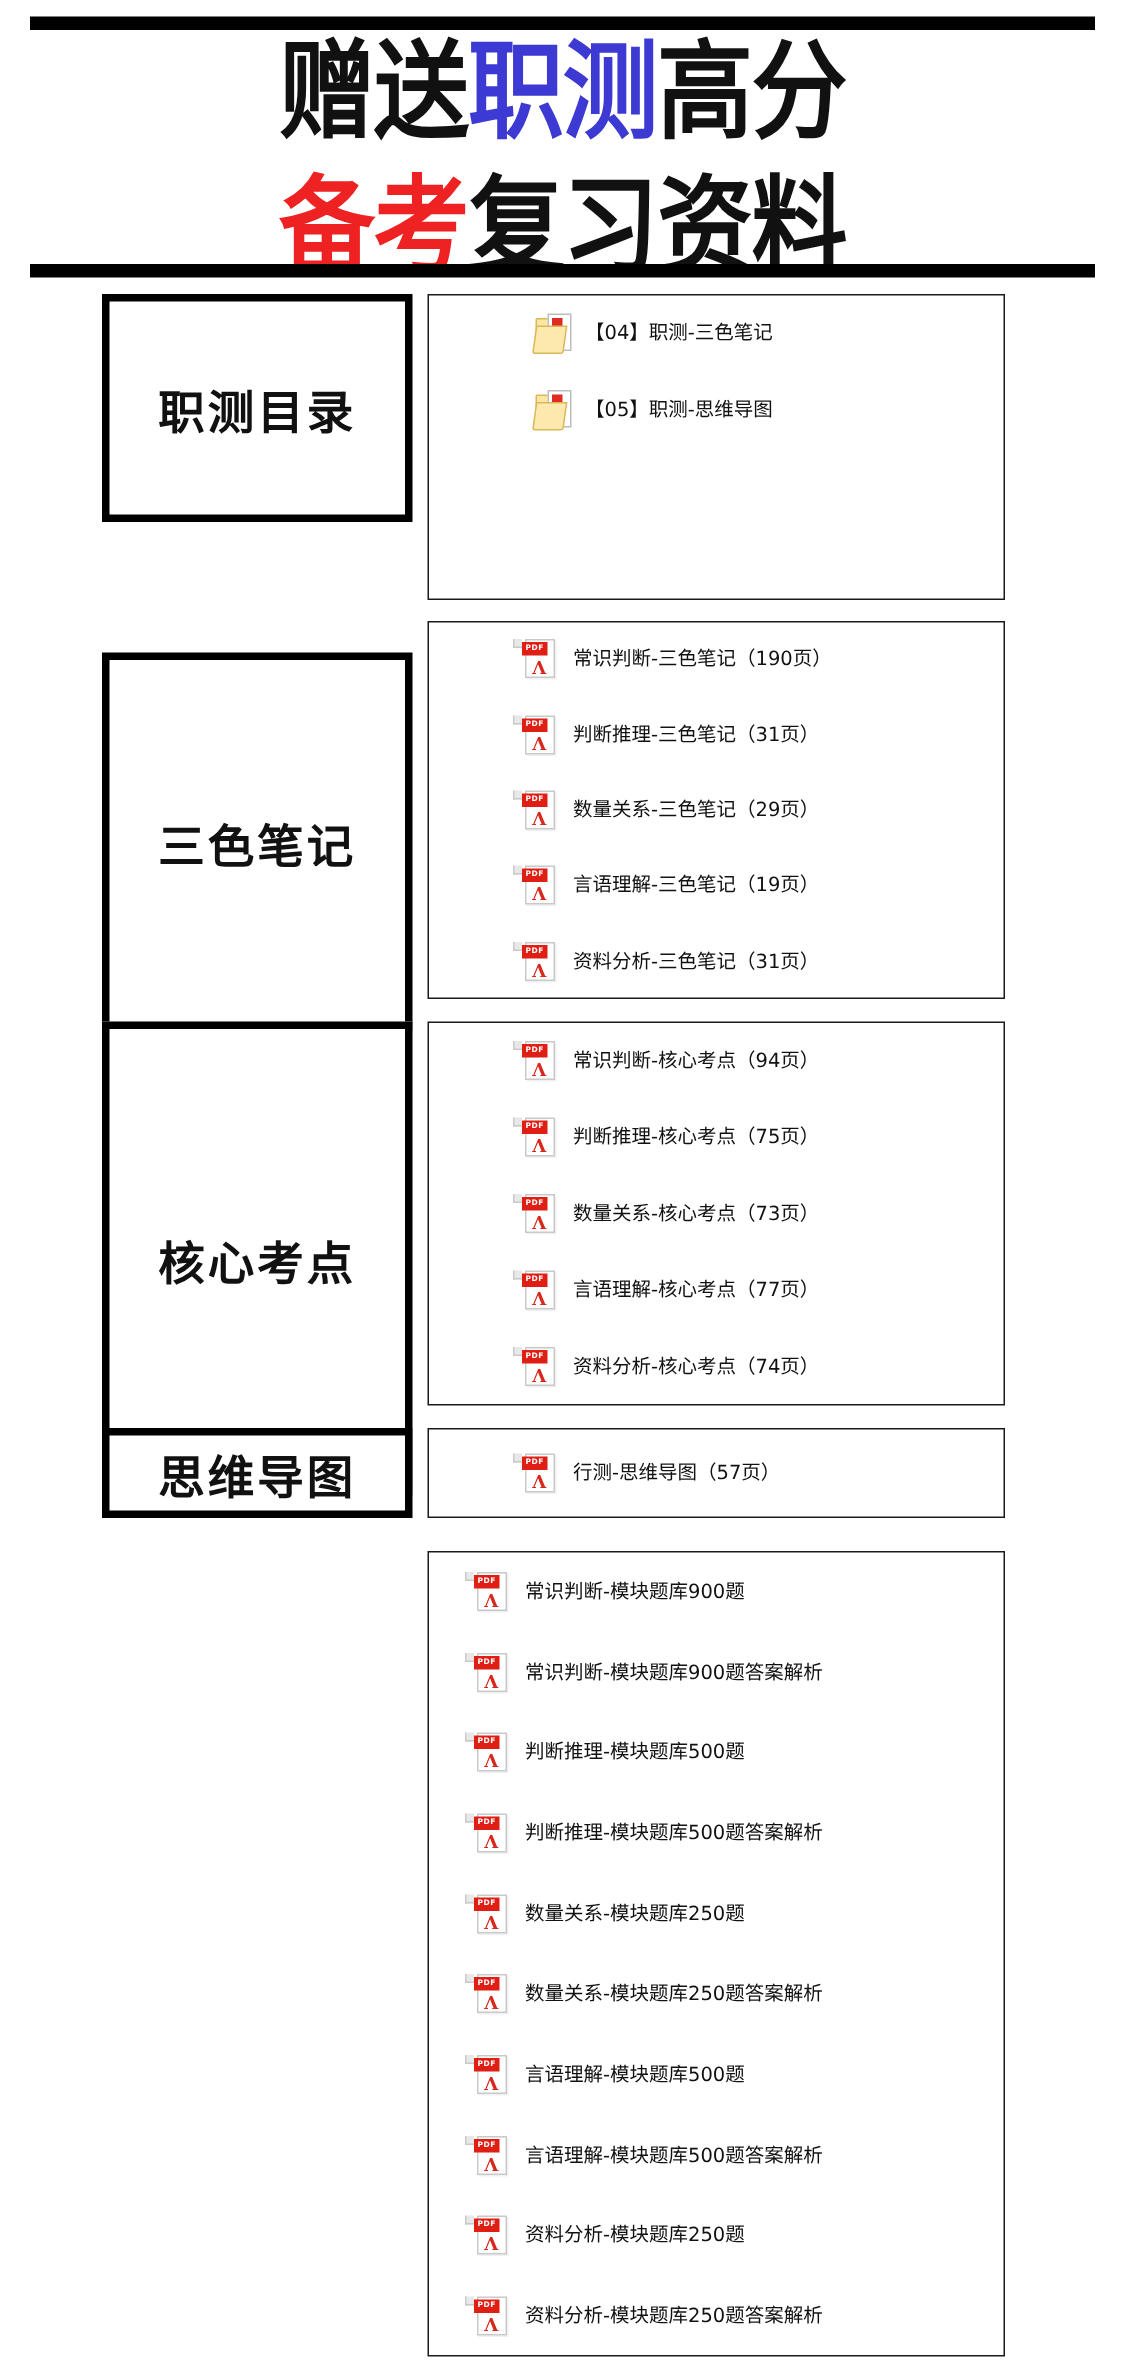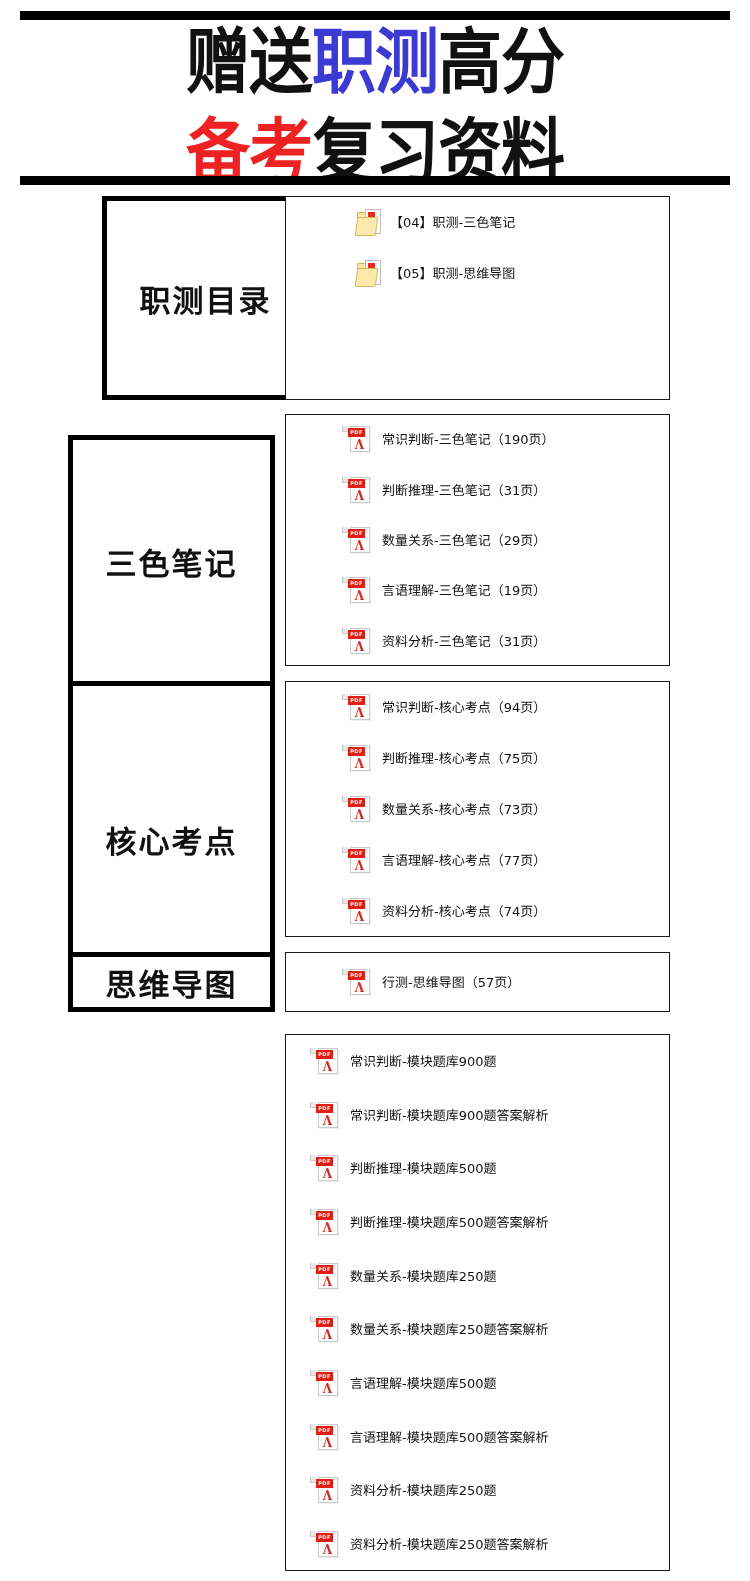--- a/index.html
+++ b/index.html
@@ -117,21 +117,21 @@
     <div class="rule rule-top"></div>
     <div class="head-lines">
       <div class="head-line head-line-1"><span style="color: rgb(17, 17, 17);">赠送</span><span style="color: rgb(61, 58, 212);">职测</span><span style="color: rgb(17, 17, 17);">高分</span></div>
       <div class="head-line head-line-2"><span style="color: rgb(238, 34, 34);">备考</span><span style="color: rgb(17, 17, 17);">复习资料</span></div>
     </div>
     <div class="rule rule-bottom"></div>
   </div>
 
   <div id="sections-root">
       <div class="section" style="top: 196px; height: 204px;">
-        <div class="label-box" style="height: 204px; margin-left: 34px;">
+        <div class="label-box" style="height: 152px;">
           <div class="label-text">职测目录</div>
         </div>
         <div class="items-box" style="height: 204px;">
           <div class="item" style="height: 51px; padding-left: 70px;">
             <span class="item-icon"><span class="ico-folder"><span class="back"></span><span class="sheet"></span><span class="front"></span></span></span>
             <span class="item-label">【04】职测-三色笔记</span>
           </div>
           <div class="item" style="height: 51px; padding-left: 70px;">
             <span class="item-icon"><span class="ico-folder"><span class="back"></span><span class="sheet"></span><span class="front"></span></span></span>
             <span class="item-label">【05】职测-思维导图</span>

